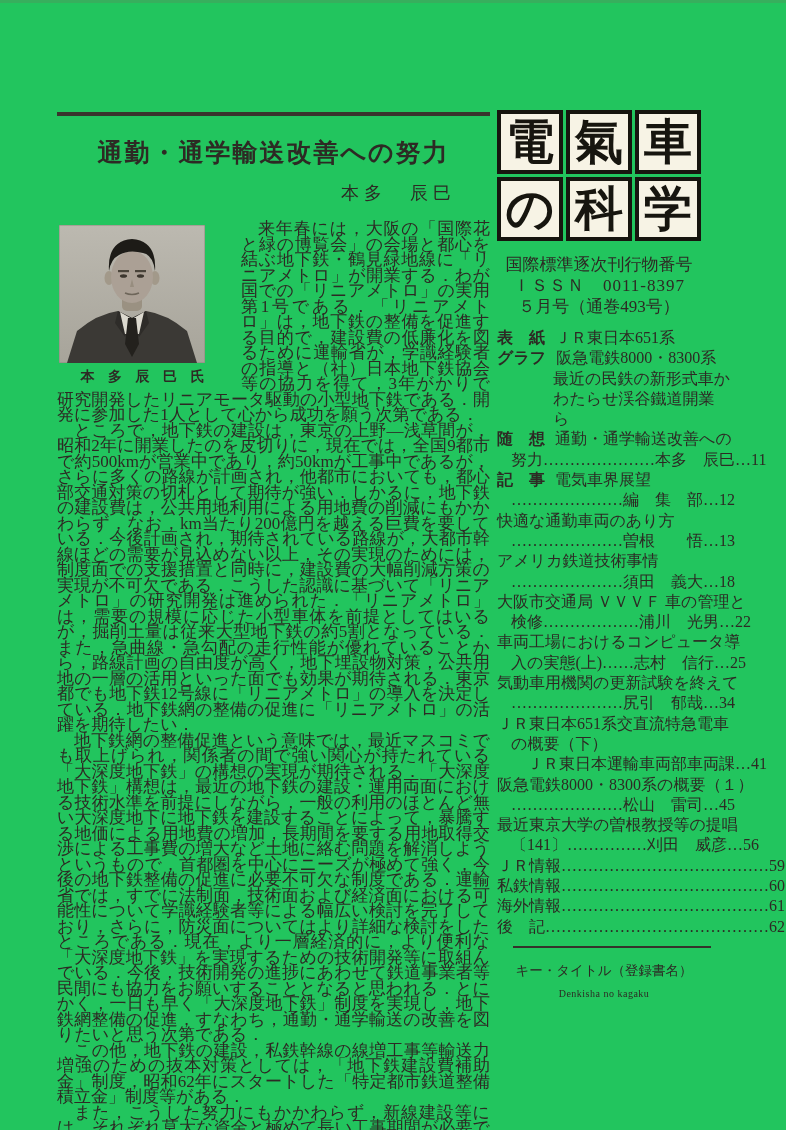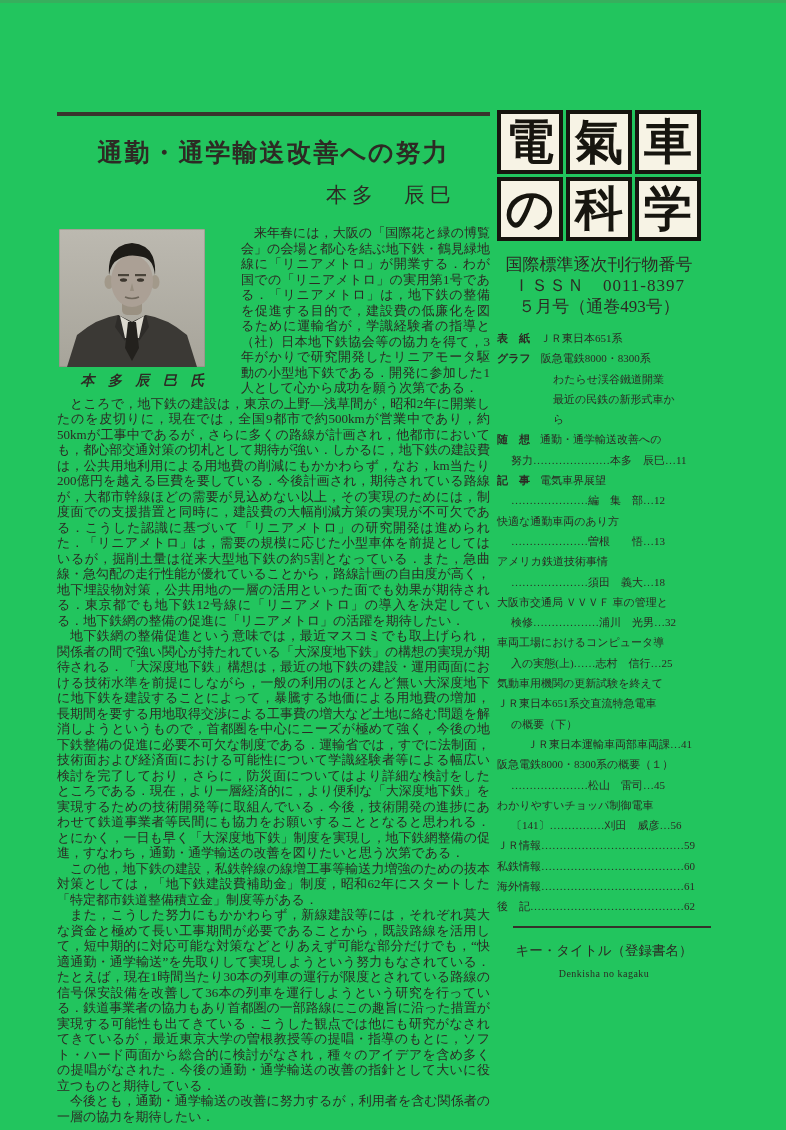--- a/index.html
+++ b/index.html
@@ -19,48 +19,48 @@
   .page:before{content:"";position:absolute;left:0;top:0;width:100%;height:3px;background:rgba(120,110,90,.25);}
   
   .article-col{position:absolute;left:57px;top:112px;width:433px;}
   .top-rule{height:4px;background:#39352d;}
   .article-title{
     margin-top:20px;text-align:center;
     font-size:25px;font-weight:600;letter-spacing:2px;
   }
   .article-author{
     margin-top:12px;text-align:right;padding-right:34px;
-    font-size:21px;letter-spacing:5px;
+    font-size:18px;letter-spacing:5px;
   }
   .article-body{margin-top:16px;}
-  .photo-block{float:left;width:172px;margin:4px 10px 2px 2px;font-style:italic;}
+  .photo-block{float:left;width:172px;margin:4px 10px 2px 2px;}
   .photo-frame{width:146px;height:138px;display:block;}
   .photo-caption{
     text-align:center;font-size:14px;font-weight:bold;
     letter-spacing:5px;margin-top:5px;white-space:nowrap;
   }
   .article-body p{
-    margin:0;font-size:13px;line-height:15.5px;
+    margin:0;font-size:17px;line-height:15.5px;
     text-align:justify;text-indent:1em;
   }
   
   .toc-col{position:absolute;left:497px;top:110px;width:218px;}
   .logo-grid{
     display:grid;grid-template-columns:repeat(3,1fr);
     gap:3px;width:204px;
   }
   .logo-cell{
     border:4px solid #17150f;background:#f7f3e5;
     height:56px;display:flex;align-items:center;justify-content:center;
     font-size:48px;font-weight:bold;color:#17150f;line-height:1;
     font-family:"Liberation Serif","DejaVu Serif",serif;
   }
   .issn-block{margin-top:13px;text-align:center;font-size:17px;line-height:21px;width:204px;}
   .issn-number{letter-spacing:1px;}
-  .toc-list{margin-top:11px;font-size:11px;line-height:20.3px;}
+  .toc-list{margin-top:11px;font-size:16px;line-height:20.3px;}
   .toc-row{white-space:nowrap;}
   .toc-row[data-indent="1"]{padding-left:14px;}
   .toc-row[data-indent="2"]{padding-left:30px;}
   .toc-row[data-indent="3"]{padding-left:56px;}
   .toc-label{font-weight:bold;margin-right:10px;}
   .toc-divider{border:none;border-top:2px solid #35322b;margin:9px 0 11px 16px;width:198px;}
   .key-title-block{text-align:center;font-size:13.5px;line-height:23px;width:214px;}
   .key-title-roman{font-size:10px;letter-spacing:.5px;}
 </style>
 </head>
@@ -138,42 +138,43 @@
 
     <div class="issn-block">
       <div>国際標準逐次刊行物番号</div>
       <div class="issn-number">ＩＳＳＮ　0011-8397</div>
       <div>５月号（通巻493号）</div>
     </div>
 
     <div class="toc-list">
         <div class="toc-row" data-indent="0"><span class="toc-label">表　紙</span><span class="toc-text">ＪＲ東日本651系</span></div>
         <div class="toc-row" data-indent="0"><span class="toc-label">グラフ</span><span class="toc-text">阪急電鉄8000・8300系</span></div>
+        <div class="toc-row" data-indent="3"><span class="toc-text">最近の民鉄の新形式車か</span></div>
         <div class="toc-row" data-indent="3"><span class="toc-text">わたらせ渓谷鐵道開業</span></div>
-        <div class="toc-row" data-indent="3"><span class="toc-text">最近の民鉄の新形式車か</span></div>
         <div class="toc-row" data-indent="3"><span class="toc-text">ら</span></div>
         <div class="toc-row" data-indent="0"><span class="toc-label">随　想</span><span class="toc-text">通勤・通学輸送改善への</span></div>
         <div class="toc-row" data-indent="1"><span class="toc-text">努力…………………本多　辰巳…11</span></div>
         <div class="toc-row" data-indent="0"><span class="toc-label">記　事</span><span class="toc-text">電気車界展望</span></div>
         <div class="toc-row" data-indent="1"><span class="toc-text">…………………編　集　部…12</span></div>
         <div class="toc-row" data-indent="0"><span class="toc-text">快適な通勤車両のあり方</span></div>
         <div class="toc-row" data-indent="1"><span class="toc-text">…………………曽根　　悟…13</span></div>
         <div class="toc-row" data-indent="0"><span class="toc-text">アメリカ鉄道技術事情</span></div>
         <div class="toc-row" data-indent="1"><span class="toc-text">…………………須田　義大…18</span></div>
         <div class="toc-row" data-indent="0"><span class="toc-text">大阪市交通局 ＶＶＶＦ 車の管理と</span></div>
-        <div class="toc-row" data-indent="1"><span class="toc-text">検修………………浦川　光男…32</span></div>
+        <div class="toc-row" data-indent="1"><span class="toc-text">検修………………浦川　光男…22</span></div>
         <div class="toc-row" data-indent="0"><span class="toc-text">車両工場におけるコンピュータ導</span></div>
         <div class="toc-row" data-indent="1"><span class="toc-text">入の実態(上)……志村　信行…25</span></div>
         <div class="toc-row" data-indent="0"><span class="toc-text">気動車用機関の更新試験を終えて</span></div>
+        <div class="toc-row" data-indent="1"><span class="toc-text">…………………尻引　郁哉…34</span></div>
         <div class="toc-row" data-indent="0"><span class="toc-text">ＪＲ東日本651系交直流特急電車</span></div>
         <div class="toc-row" data-indent="1"><span class="toc-text">の概要（下）</span></div>
         <div class="toc-row" data-indent="2"><span class="toc-text">ＪＲ東日本運輸車両部車両課…41</span></div>
         <div class="toc-row" data-indent="0"><span class="toc-text">阪急電鉄8000・8300系の概要（１）</span></div>
         <div class="toc-row" data-indent="1"><span class="toc-text">…………………松山　雷司…45</span></div>
-        <div class="toc-row" data-indent="0"><span class="toc-text">わかりやすいチョッパ制御電車</span></div>
+        <div class="toc-row" data-indent="0"><span class="toc-text">最近東京大学の曽根教授等の提唱</span></div>
         <div class="toc-row" data-indent="1"><span class="toc-text">〔141〕……………刈田　威彦…56</span></div>
         <div class="toc-row" data-indent="0"><span class="toc-text">ＪＲ情報…………………………………59</span></div>
         <div class="toc-row" data-indent="0"><span class="toc-text">私鉄情報…………………………………60</span></div>
         <div class="toc-row" data-indent="0"><span class="toc-text">海外情報…………………………………61</span></div>
         <div class="toc-row" data-indent="0"><span class="toc-text">後　記……………………………………62</span></div>
       </div>
 
     <hr class="toc-divider">
 
     <div class="key-title-block">

